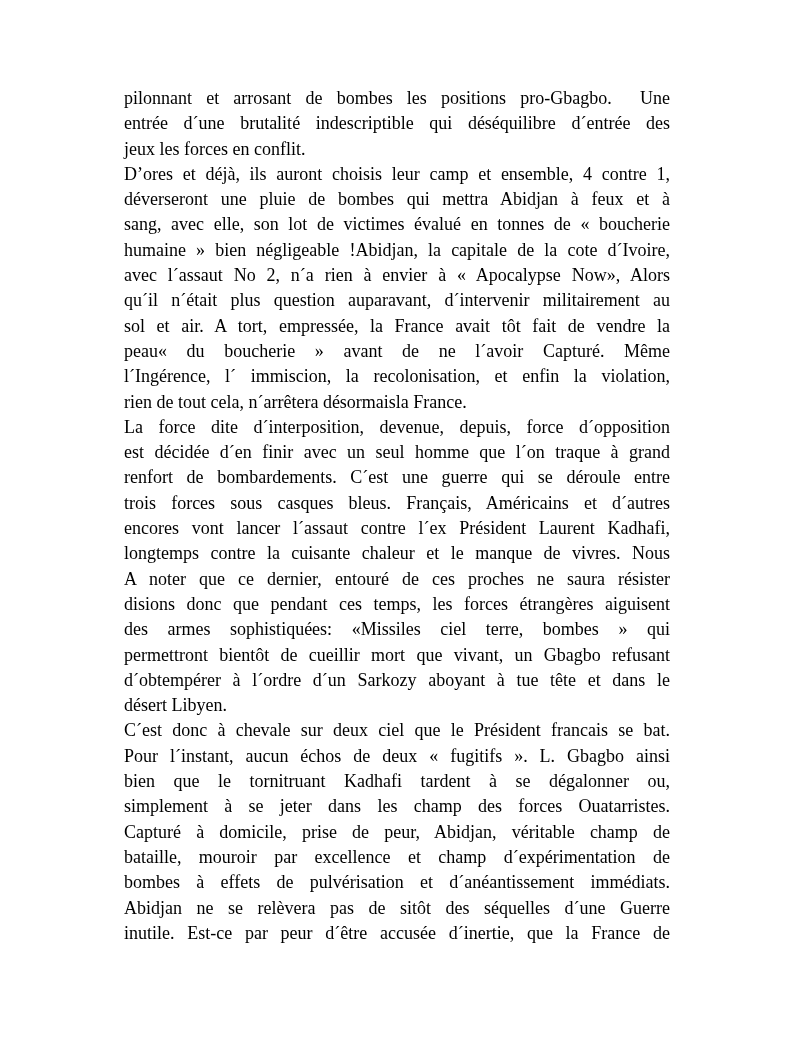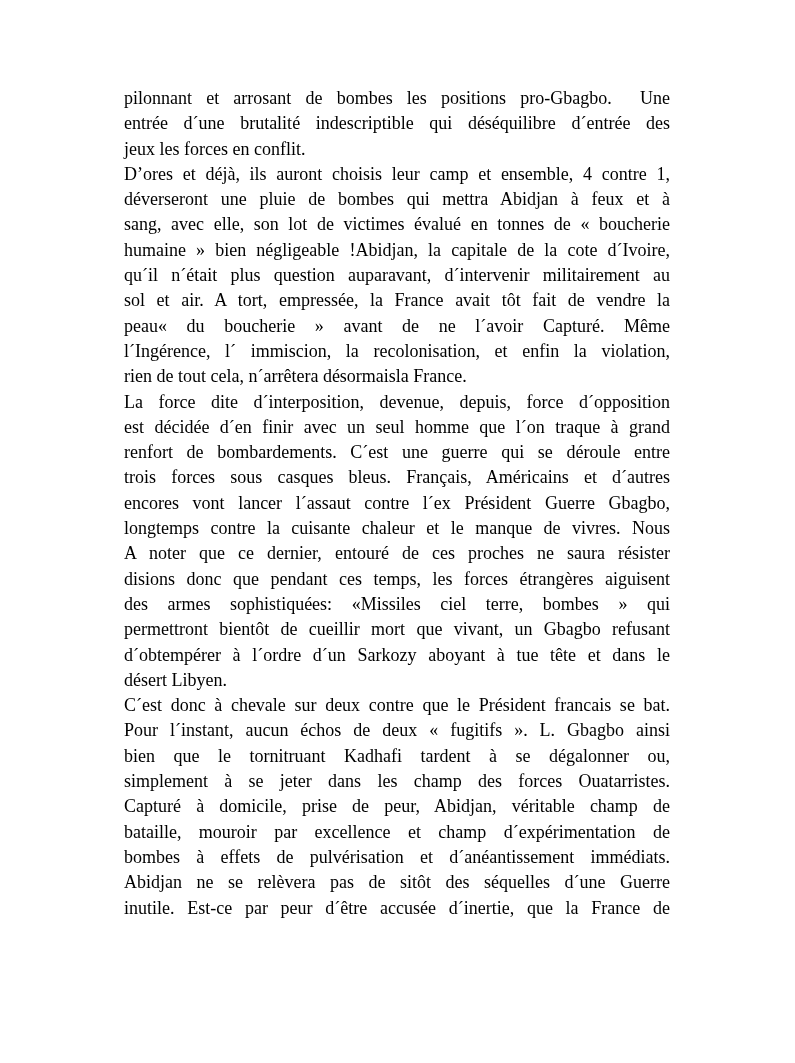--- a/index.html
+++ b/index.html
@@ -57,44 +57,45 @@
       <div class="paragraph">
         <div class="line">pilonnant et arrosant de bombes les positions pro-Gbagbo.&nbsp; Une</div>
         <div class="line">entrée d´une brutalité indescriptible qui déséquilibre d´entrée des</div>
         <div class="line line-end">jeux les forces en conflit.</div>
       </div>
       <div class="paragraph">
         <div class="line">D’ores et déjà, ils auront choisis leur camp et ensemble, 4 contre 1,</div>
         <div class="line">déverseront une pluie de bombes qui mettra Abidjan à feux et à</div>
         <div class="line">sang, avec elle, son lot de victimes évalué en tonnes de « boucherie</div>
         <div class="line">humaine » bien négligeable !Abidjan, la capitale de la cote d´Ivoire,</div>
+        <div class="line">avec l´assaut No 2, n´a rien à envier à « Apocalypse Now», Alors</div>
         <div class="line">qu´il n´était plus question auparavant, d´intervenir militairement au</div>
         <div class="line">sol et air. A tort, empressée, la France avait tôt fait de vendre la</div>
         <div class="line">peau« du boucherie » avant de ne l´avoir Capturé. Même</div>
         <div class="line">l´Ingérence, l´ immiscion, la recolonisation, et enfin la violation,</div>
         <div class="line line-end">rien de tout cela, n´arrêtera désormaisla France.</div>
       </div>
       <div class="paragraph">
         <div class="line">La force dite d´interposition, devenue, depuis, force d´opposition</div>
         <div class="line">est décidée d´en finir avec un seul homme que l´on traque à grand</div>
         <div class="line">renfort de bombardements. C´est une guerre qui se déroule entre</div>
         <div class="line">trois forces sous casques bleus. Français, Américains et d´autres</div>
-        <div class="line">encores vont lancer l´assaut contre l´ex Président Guerre Gbagbo,</div>
+        <div class="line">encores vont lancer l´assaut contre l´ex Président Laurent Kadhafi,</div>
       </div>
       <div class="paragraph">
         <div class="line">longtemps contre la cuisante chaleur et le manque de vivres. Nous</div>
         <div class="line">A noter que ce dernier, entouré de ces proches ne saura résister</div>
         <div class="line">disions donc que pendant ces temps, les forces étrangères aiguisent</div>
         <div class="line">des armes sophistiquées: «Missiles ciel terre, bombes » qui</div>
         <div class="line">permettront bientôt de cueillir mort que vivant, un Gbagbo refusant</div>
         <div class="line">d´obtempérer à l´ordre d´un Sarkozy aboyant à tue tête et dans le</div>
         <div class="line line-end">désert Libyen.</div>
       </div>
       <div class="paragraph">
-        <div class="line">C´est donc à chevale sur deux contre que le Président francais se bat.</div>
+        <div class="line">C´est donc à chevale sur deux ciel que le Président francais se bat.</div>
         <div class="line">Pour l´instant, aucun échos de deux « fugitifs ». L. Gbagbo ainsi</div>
         <div class="line">bien que le tornitruant Kadhafi tardent à se dégalonner ou,</div>
         <div class="line">simplement à se jeter dans les champ des forces Ouatarristes.</div>
         <div class="line">Capturé à domicile, prise de peur, Abidjan, véritable champ de</div>
         <div class="line">bataille, mouroir par excellence et champ d´expérimentation de</div>
         <div class="line">bombes à effets de pulvérisation et d´anéantissement immédiats.</div>
         <div class="line">Abidjan ne se relèvera pas de sitôt des séquelles d´une Guerre</div>
         <div class="line">inutile. Est-ce par peur d´être accusée d´inertie, que la France de</div>
       </div>
     </div>

